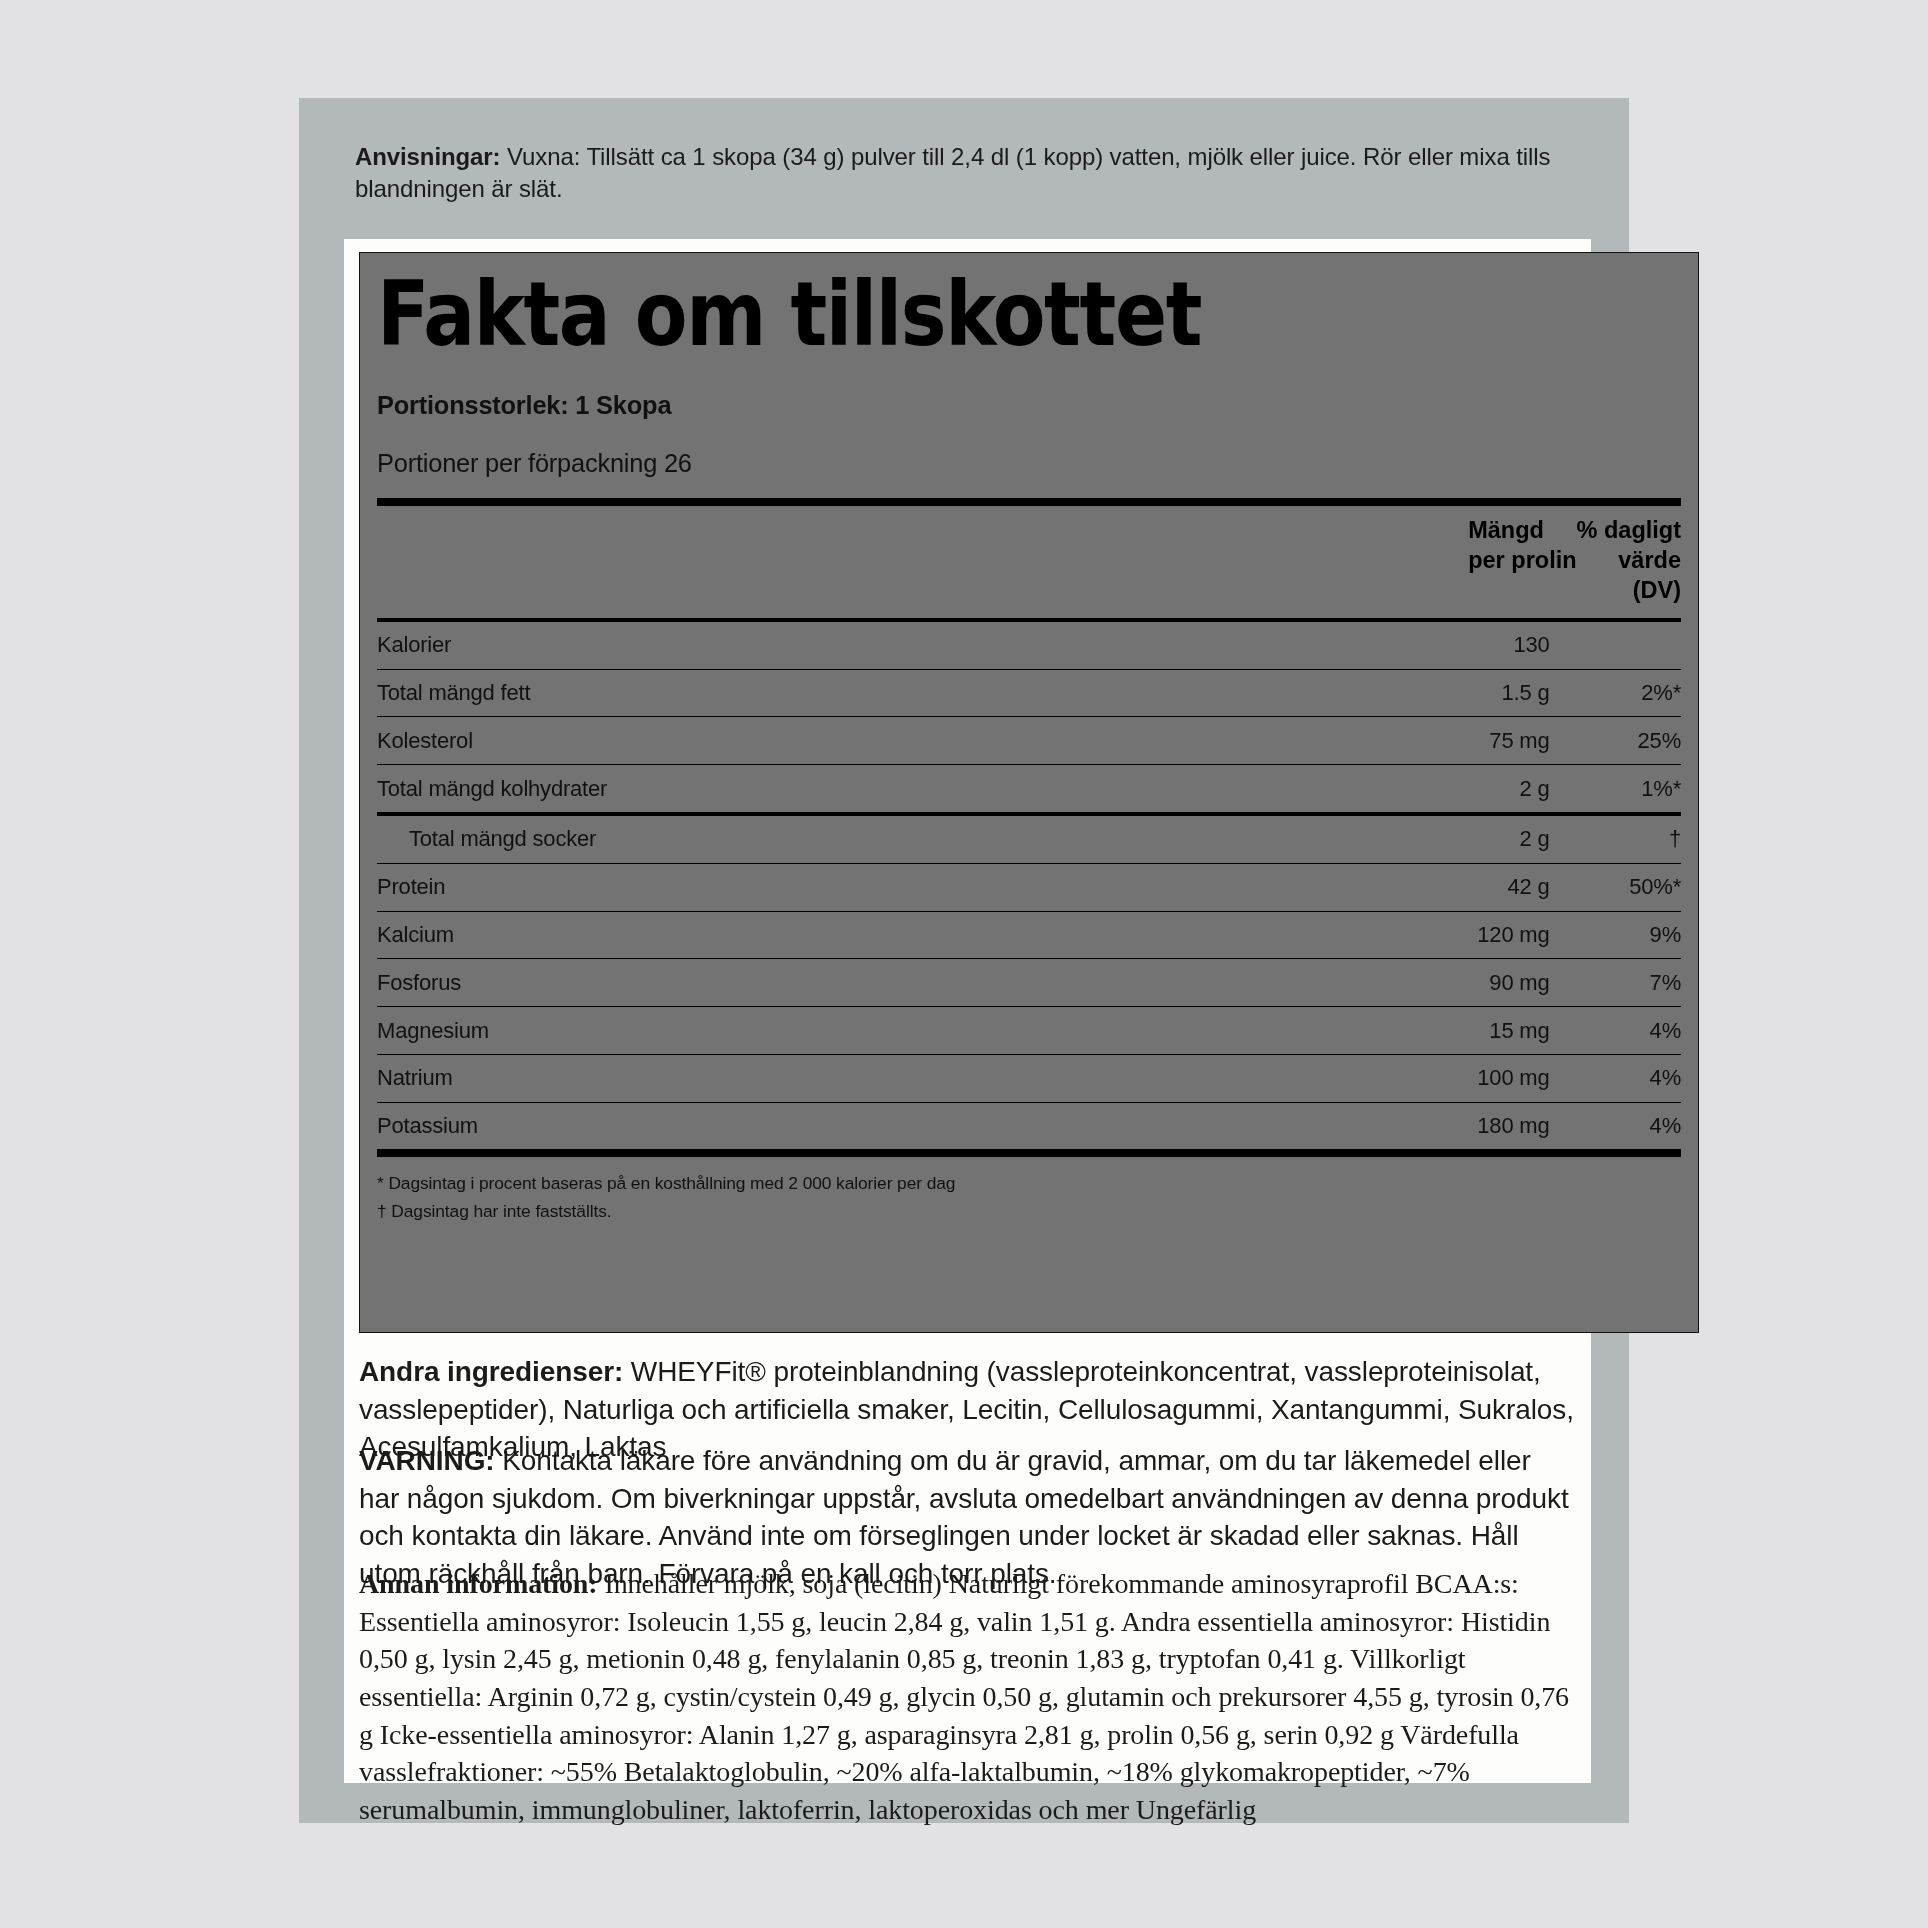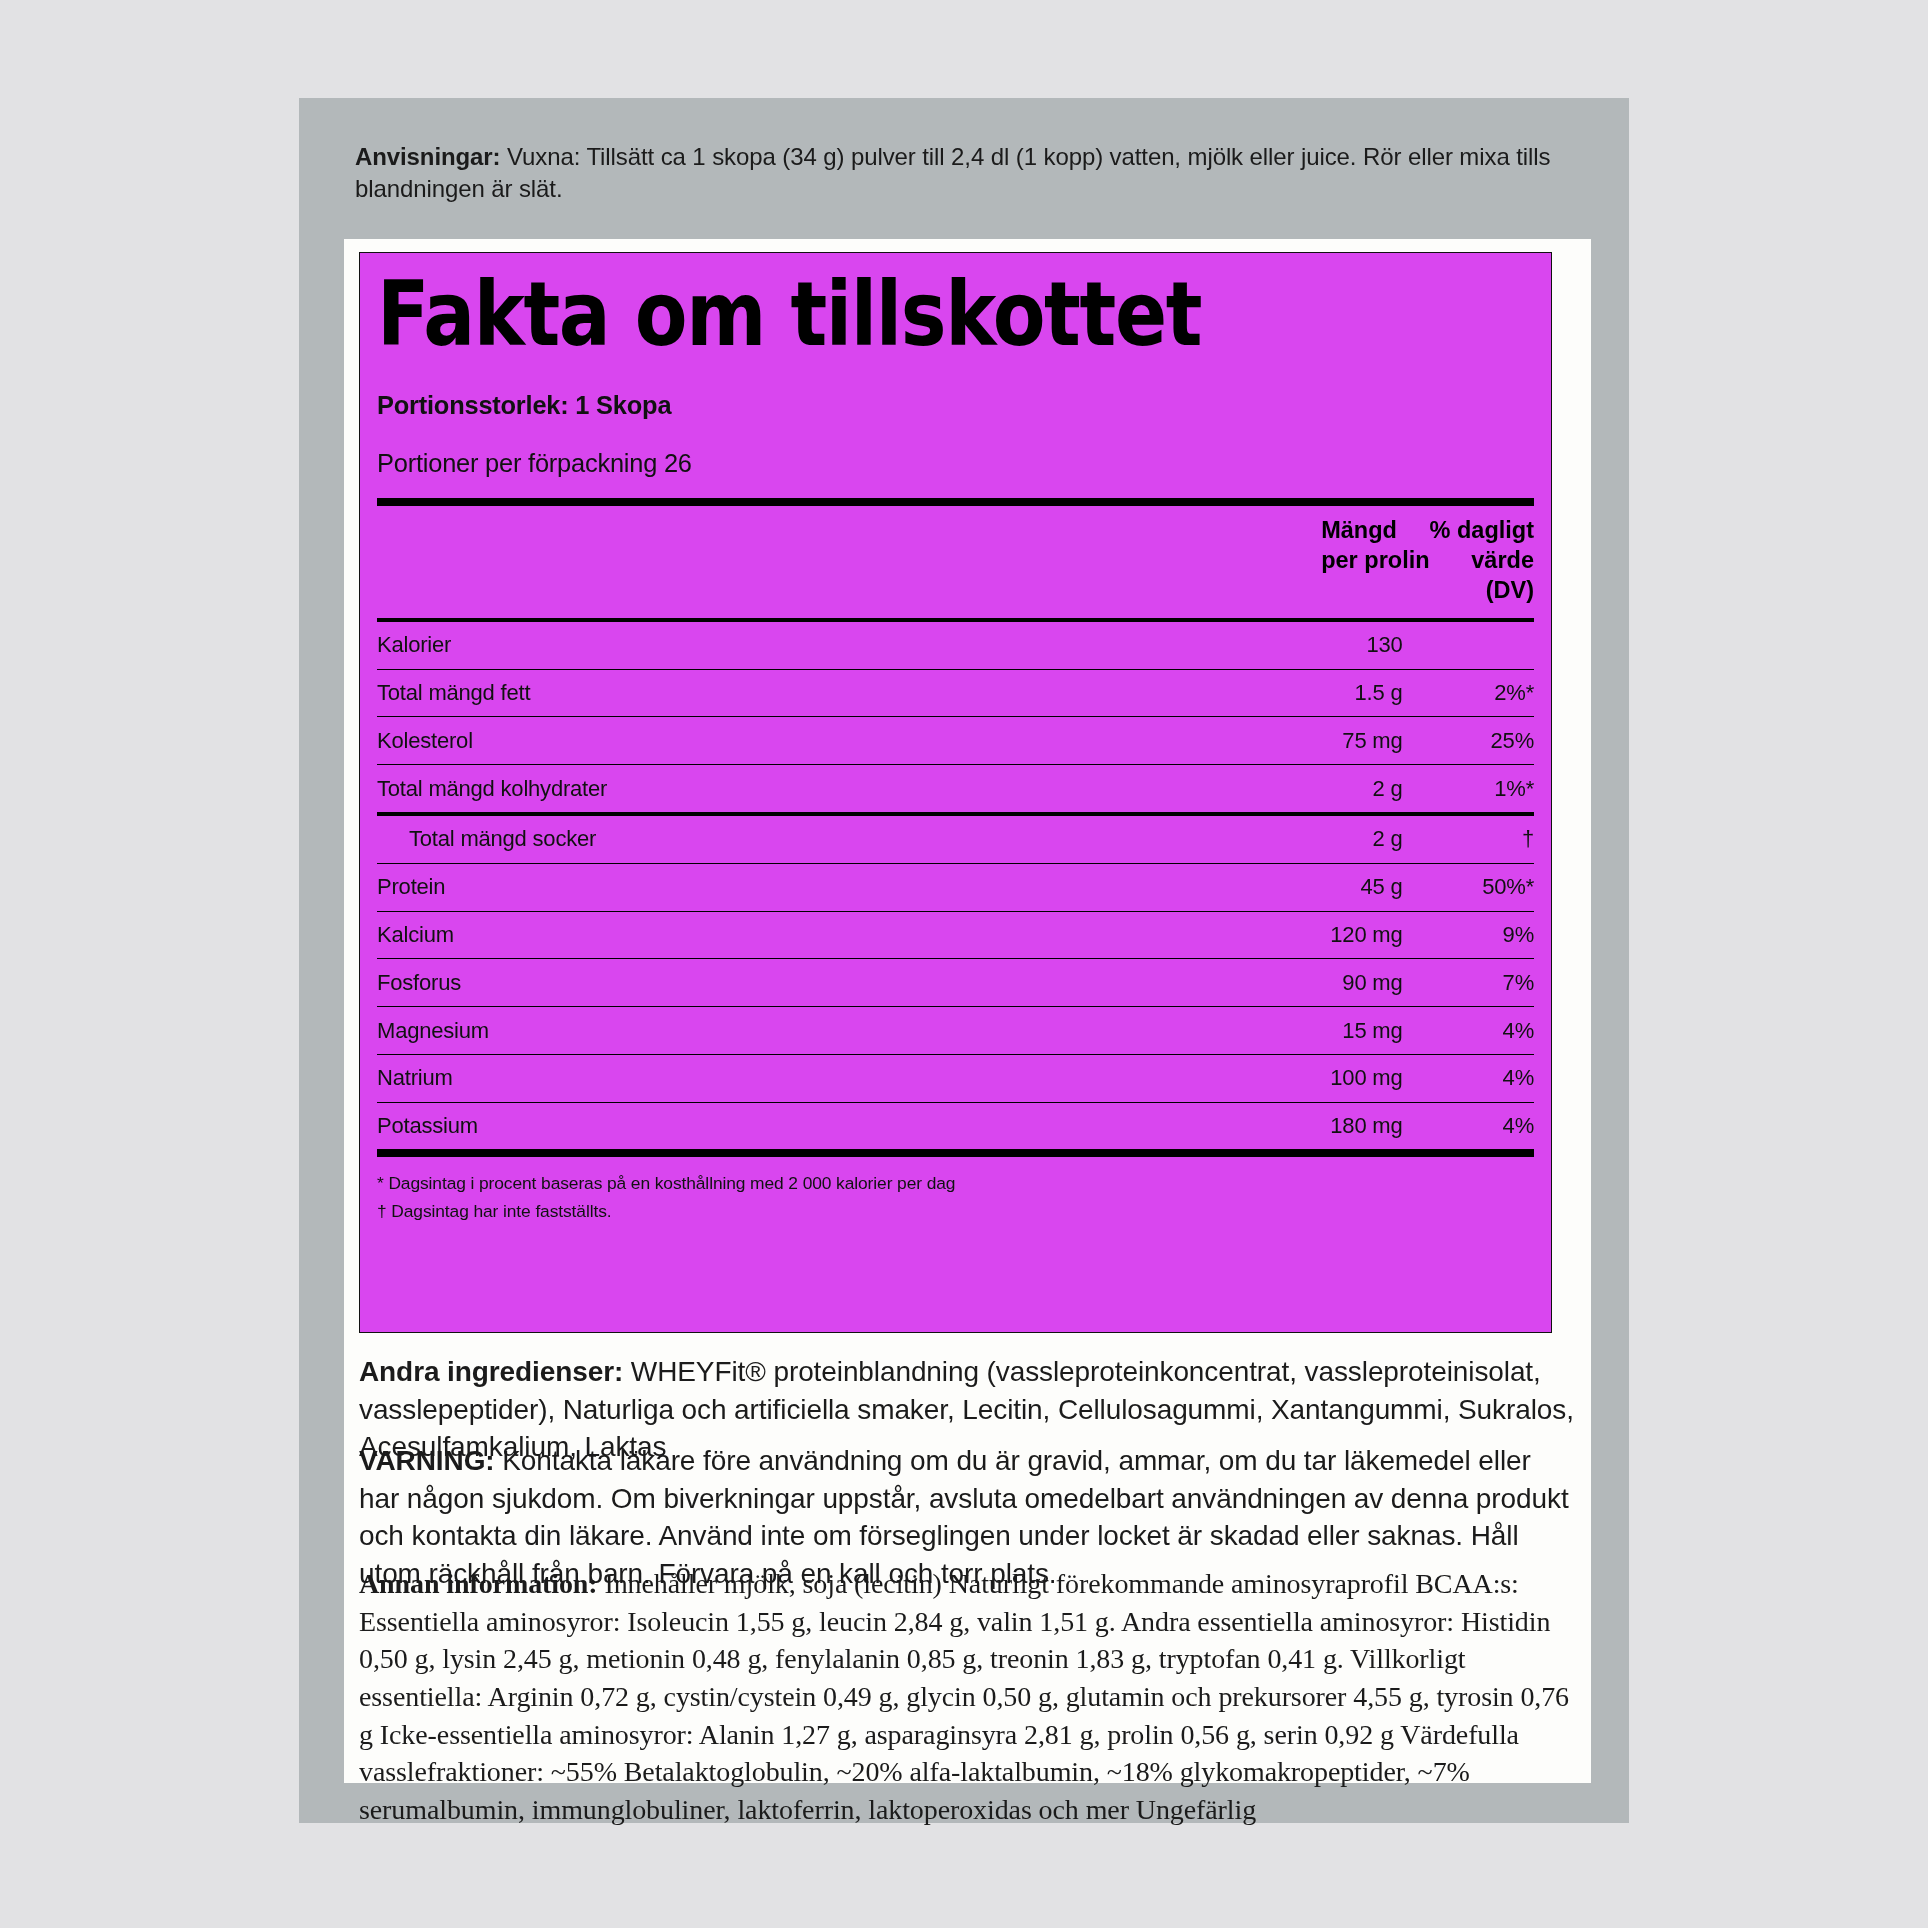--- a/index.html
+++ b/index.html
@@ -47,25 +47,25 @@
     height: 1544px;
     background: #fdfdfb;
     box-sizing: border-box;
   }
 
   
   #sf-box {
     position: absolute;
     left: 15px;
     top: 13px;
-    width: 1193px;
+    width: 1340px;
     height: 1081px;
     border: 1.9px solid #111;
     box-sizing: border-box;
-    background: #d946ef;
+    background: #737373;
     padding: 0 17px;
   }
 
   .sf-title {
     font-family: "Liberation Sans Narrow", "DejaVu Sans Condensed", "Liberation Sans", sans-serif;
     font-weight: 700;
     font-size: 89px;
     line-height: 1.0;
     letter-spacing: -1.4px;
     color: #000;
@@ -201,21 +201,21 @@
               <td class="amount">2 g</td>
               <td class="dv">1%*</td>
             </tr>
             <tr class="heavy-top">
               <td class="name indent">Total mängd socker</td>
               <td class="amount">2 g</td>
               <td class="dv">†</td>
             </tr>
             <tr>
               <td class="name">Protein</td>
-              <td class="amount">45 g</td>
+              <td class="amount">42 g</td>
               <td class="dv">50%*</td>
             </tr>
             <tr>
               <td class="name">Kalcium</td>
               <td class="amount">120 mg</td>
               <td class="dv">9%</td>
             </tr>
             <tr>
               <td class="name">Fosforus</td>
               <td class="amount">90 mg</td>

